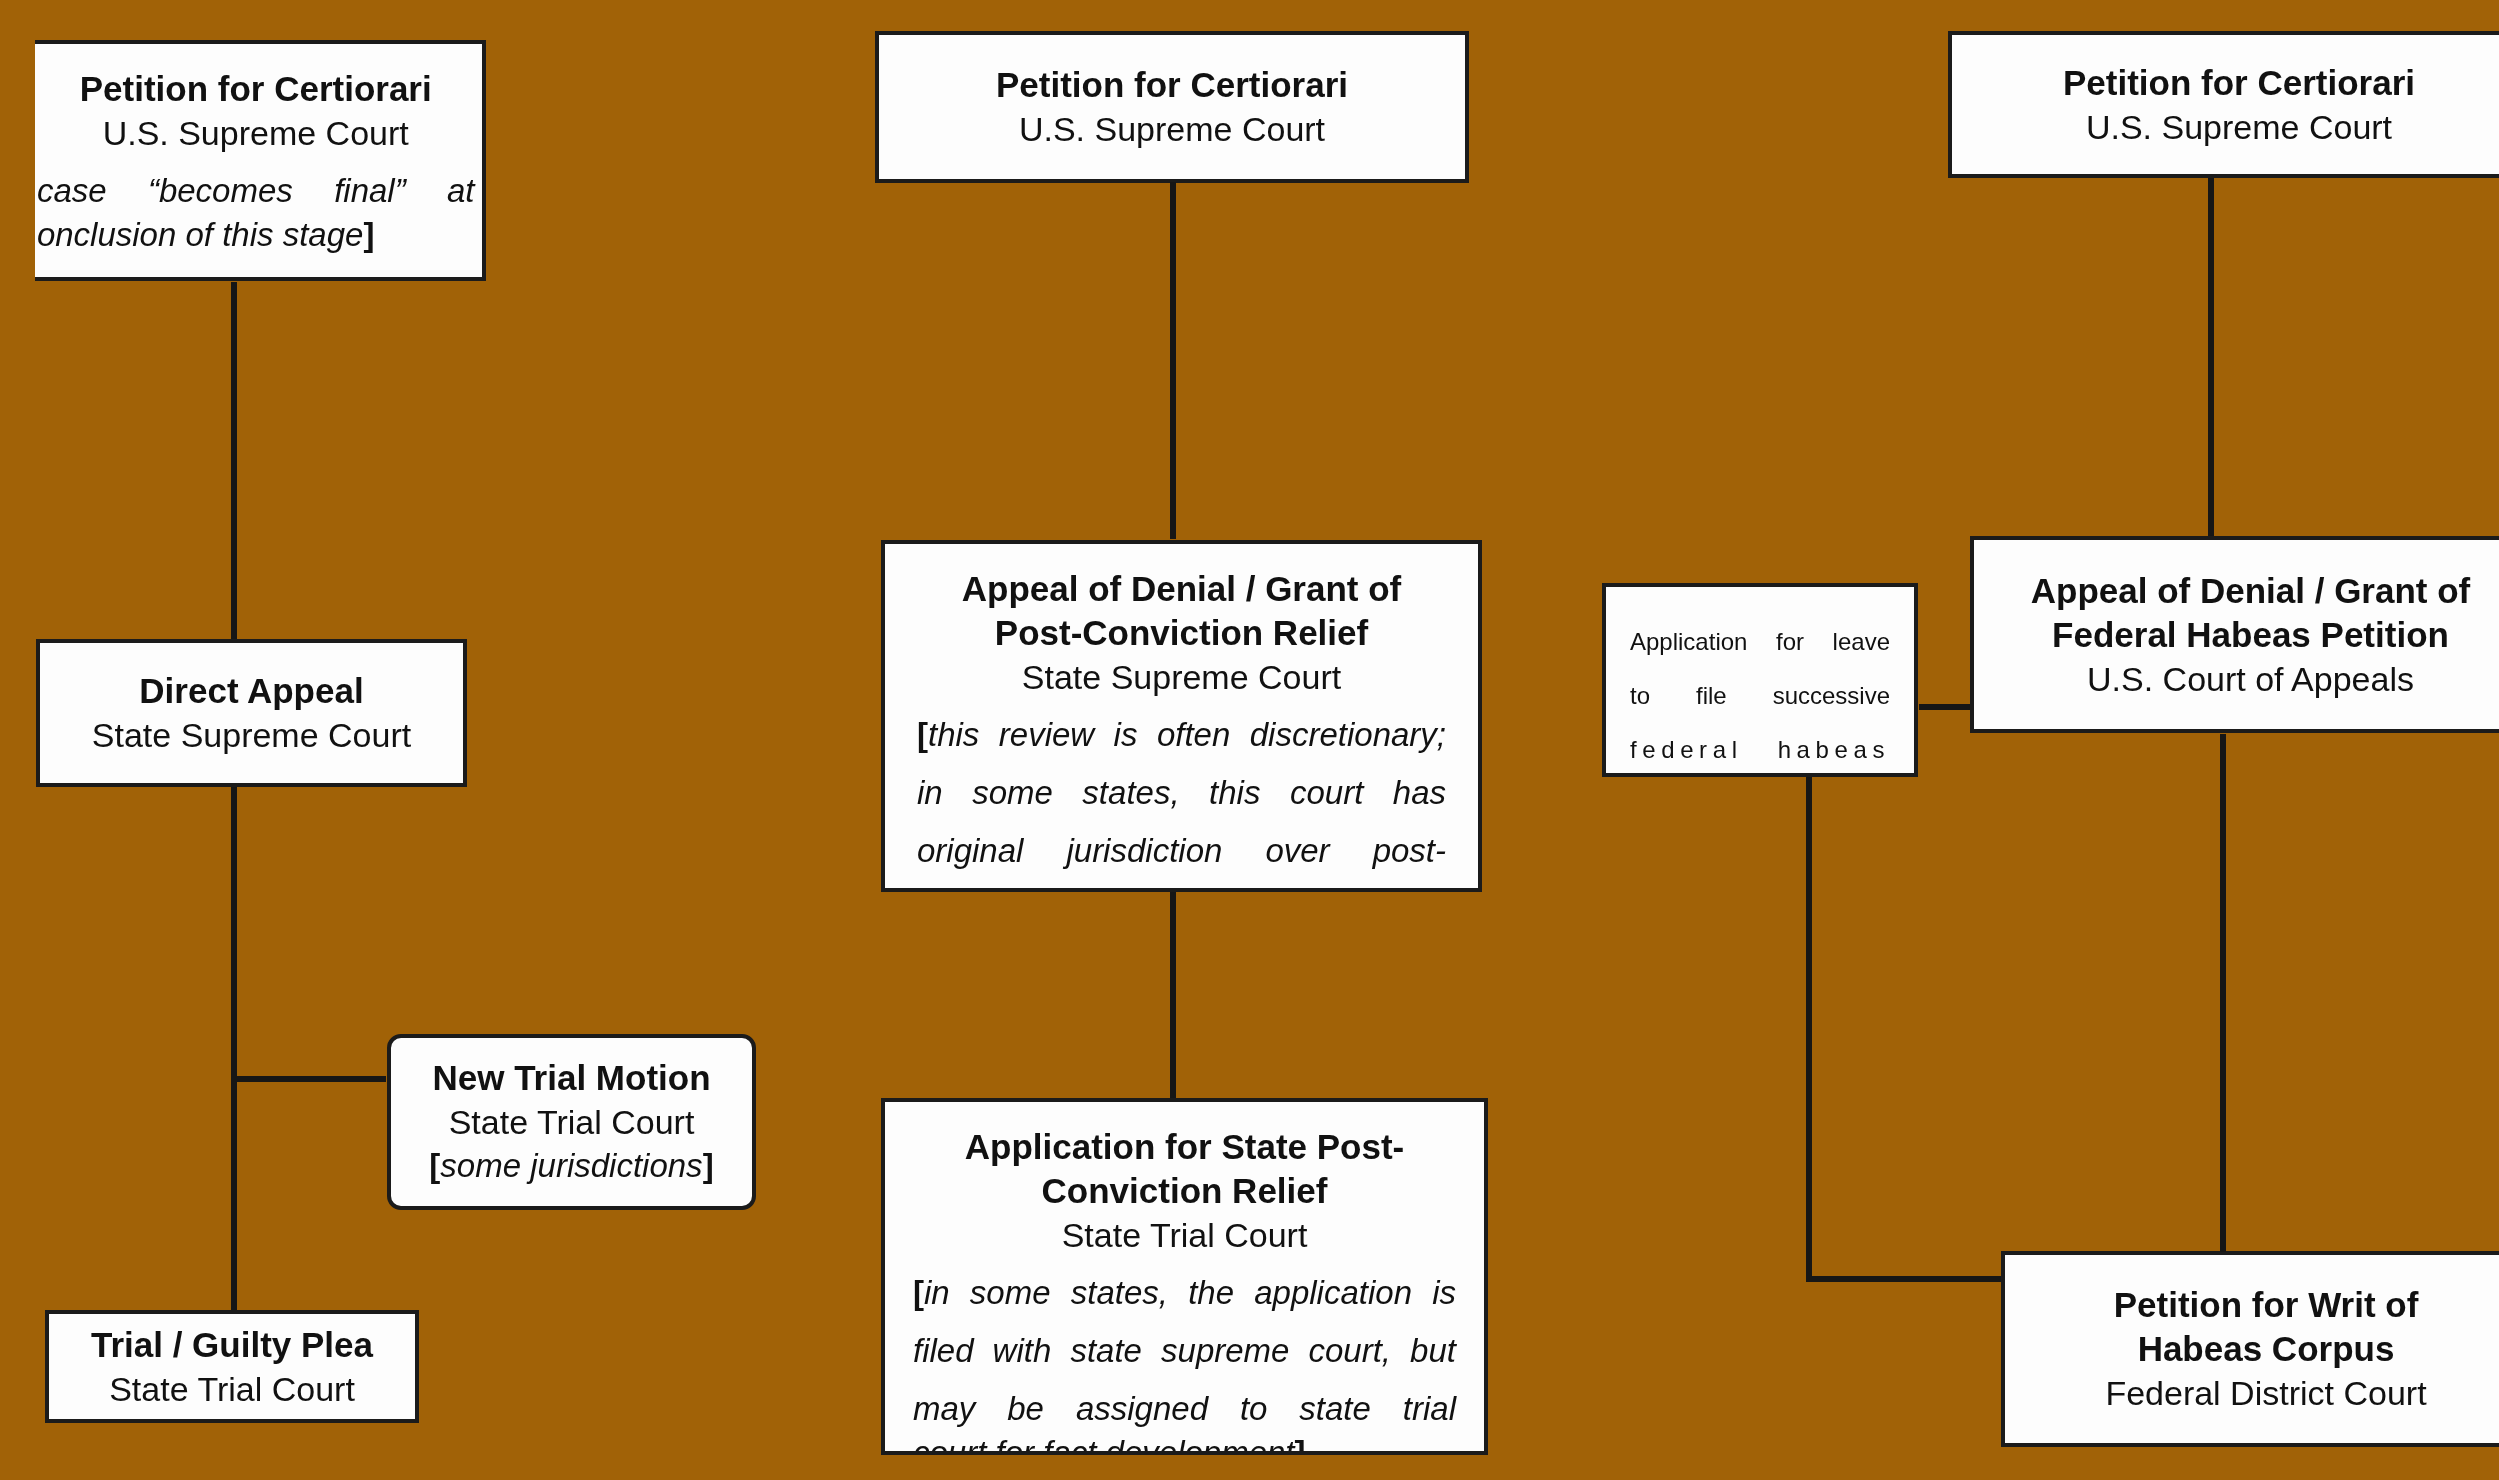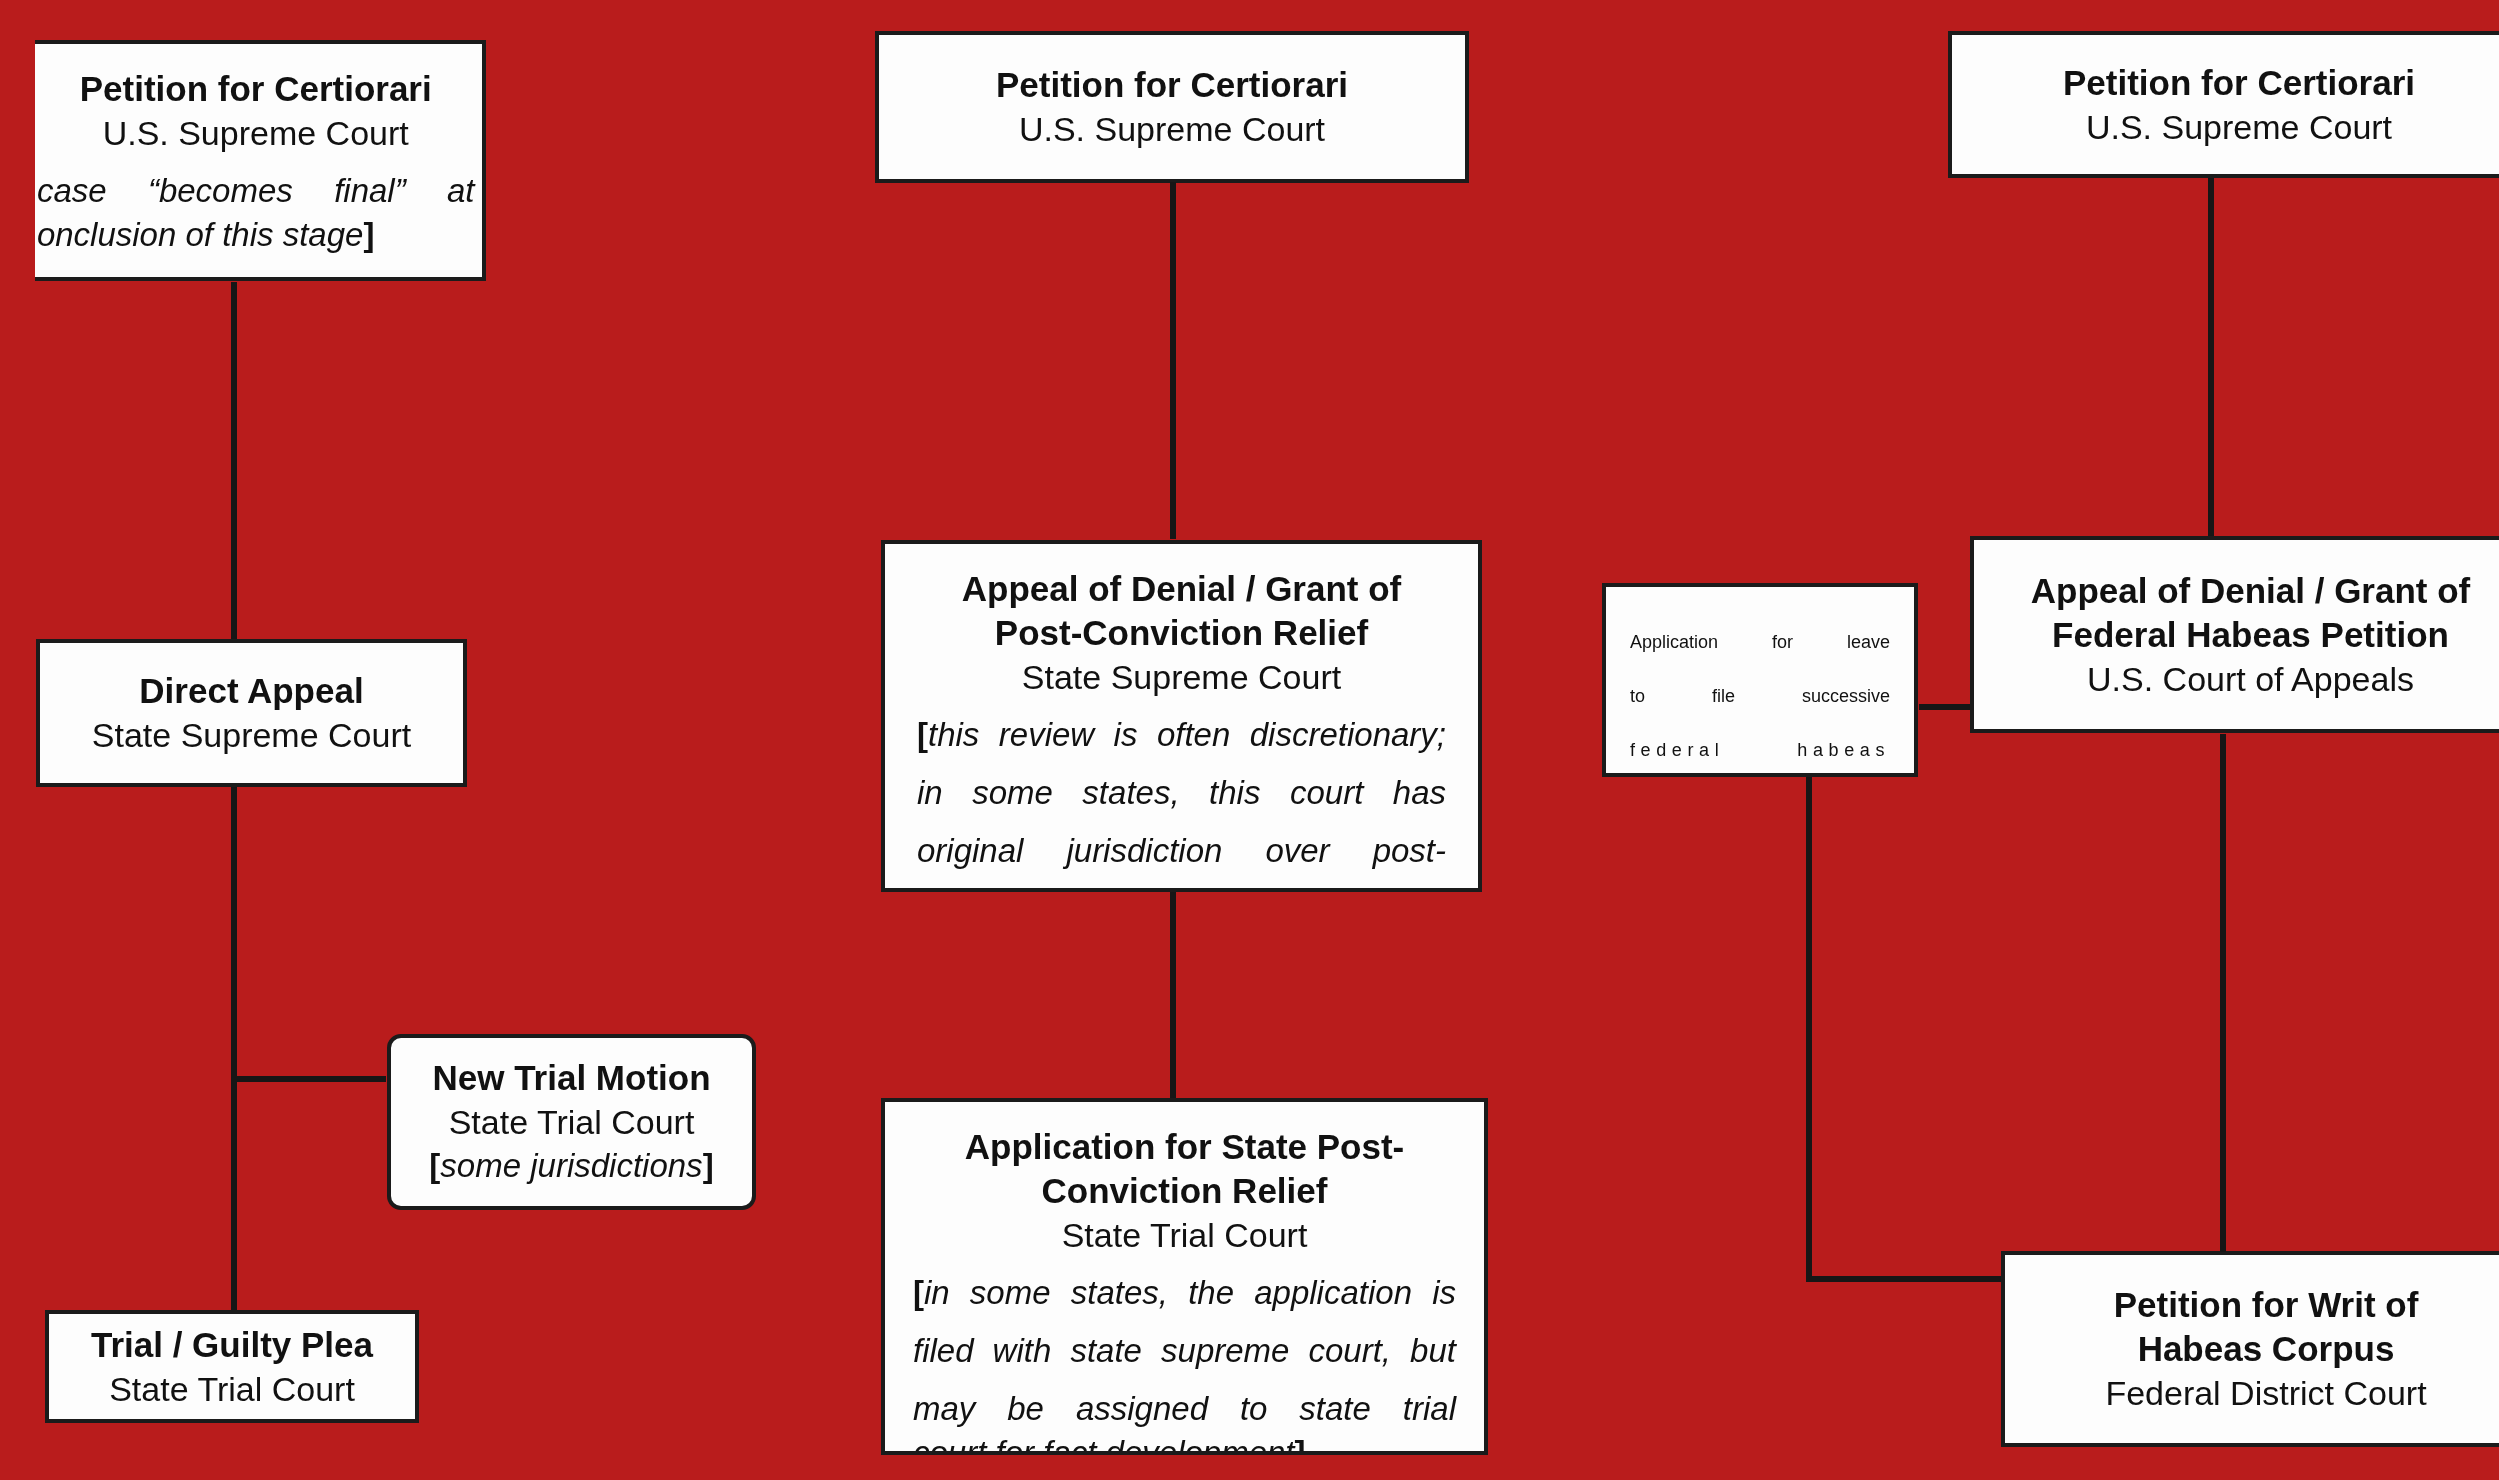--- a/index.html
+++ b/index.html
@@ -1,20 +1,20 @@
 <!DOCTYPE html>
 <html style="font-size:15px"><head>
 <meta charset="utf-8">
 <style>
   html, body { margin: 0; padding: 0; background: #ffffff; }
   .stage {
     position: relative;
     width: 2500px;
     height: 1481px;
-    background: #b91c1c;
+    background: #a16207;
     overflow: hidden;
     font-family: "Liberation Sans", sans-serif;
     color: #111111;
   }
   .box {
     position: absolute;
     box-sizing: border-box;
     background: #fdfdfd;
     border: 4.7px solid #1b1b1b;
     display: flex;
@@ -41,21 +41,21 @@
   #b1  { left: 35px;   top: 40px;   width: 451px; height: 241px; padding: 22.5px 7.5px 0 1.9px; justify-content: flex-start; }
   #b2  { left: 36px;   top: 639px;  width: 431px; height: 148px; }
   #b3  { left: 387px;  top: 1034px; width: 369px; height: 176px; border-radius: 14px; }
   #b4  { left: 45px;   top: 1310px; width: 374px; height: 113px; }
   #b5  { left: 875px;  top: 31px;   width: 594px; height: 152px; }
   #b6  { left: 881px;  top: 540px;  width: 601px; height: 352px; padding: 22.5px 32px 0 32px; }
   #b7  { left: 881px;  top: 1098px; width: 607px; height: 357px; padding: 22.5px 28px 0 28px; }
   #b8  { left: 1948px; top: 31px;   width: 578px; height: 147px; }
   #b9  { left: 1970px; top: 536px;  width: 557px; height: 197px; }
   #b10 { left: 1602px; top: 583px;  width: 316px; height: 194px; padding: 20.6px 24px; }
-  #b10 .ln { font-size: 18px; line-height: 40px; text-align: center; white-space: normal; }
+  #b10 .ln { font-size: 24px; line-height: 40px; text-align: center; white-space: normal; }
   #b10 .ls { letter-spacing: 5.6px; }
   #b11 { left: 2001px; top: 1251px; width: 526px; height: 196px; }
   
   #c1  { left: 231px;  top: 282px;  width: 5.6px;   height: 357px; }
   #c2  { left: 231px;  top: 787px;  width: 5.6px;   height: 523px; }
   #c3  { left: 231px;  top: 1076px; width: 155px; height: 5.6px;  }
   #c4  { left: 1170px; top: 182px;  width: 5.6px;   height: 357px; }
   #c5  { left: 1170px; top: 892px;  width: 5.6px;   height: 206px; }
   #c6  { left: 2208px; top: 178px;  width: 5.6px;   height: 358px; }
   #c7  { left: 2220px; top: 734px;  width: 5.6px;   height: 518px; }

